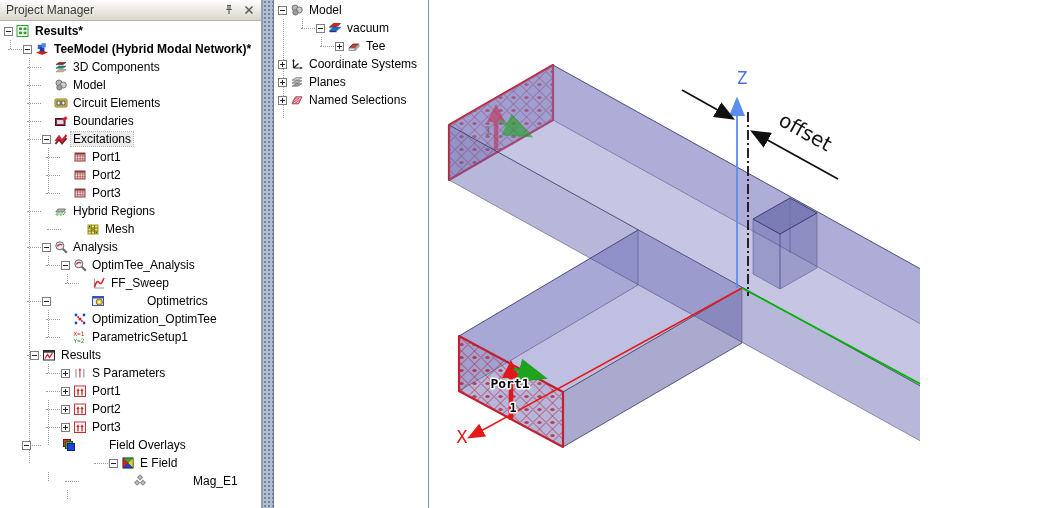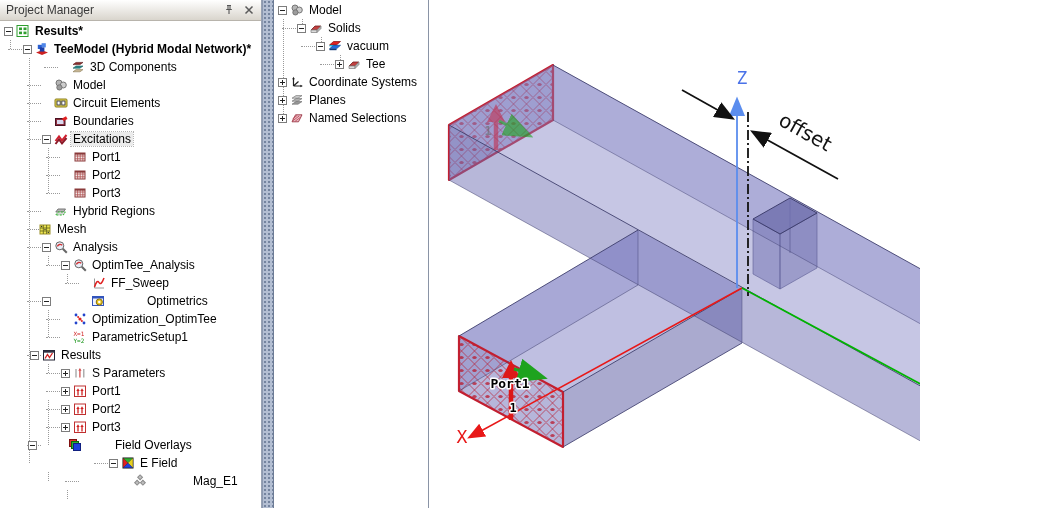--- a/index.html
+++ b/index.html
@@ -73,21 +73,21 @@
           <span class="ticon">
             <svg width="14" height="14" viewBox="0 0 14 14">
               <path d="M1 10.5 L7 13 L13 10.5 L7 8.3 Z" fill="#cc2020"></path>
               <rect x="2.8" y="2.8" width="4.2" height="4.2" fill="#2b5fd0"></rect>
               <rect x="6.6" y="1.2" width="4.2" height="4.2" fill="#4f86e8"></rect>
               <rect x="4.8" y="5.4" width="4.6" height="4.2" fill="#1b3fa8"></rect>
             </svg>
           </span>
           <span class="tlabel">TeeModel (Hybrid Modal Network)*</span>
         </div>
-        <div class="trow" style="padding-left: 42px; margin-left: 17px;">
+        <div class="trow" style="padding-left: 42px;">
           <span class="stub" style="left: 27px; width: 14px; top: 9px;"></span>
           <span class="tspacer"></span>
           <span class="ticon">
             <svg width="14" height="14" viewBox="0 0 14 14">
               <path d="M2 4.6 h7 l3 -2.2 h-7 Z" fill="#8a2b2b" stroke="#5a1515" stroke-width="0.6"></path>
               <path d="M2 8.2 h7 l3 -2.2 h-7 Z" fill="#2b8a8a" stroke="#155a5a" stroke-width="0.6"></path>
               <path d="M2 11.8 h7 l3 -2.2 h-7 Z" fill="#c9b896" stroke="#8a7a55" stroke-width="0.6"></path>
             </svg>
           </span>
           <span class="tlabel">3D Components</span>
@@ -179,21 +179,21 @@
           <span class="stub" style="left: 27px; width: 14px; top: 9px;"></span>
           <span class="tspacer"></span>
           <span class="ticon">
             <svg width="14" height="14" viewBox="0 0 14 14">
               <path d="M4 5 h7.5 l-2.2 3 h-7.5 Z" fill="#b5b5b5" stroke="#777"></path>
               <path d="M1.8 11 l2.2 -3 h7.5 l-2.2 3 Z" fill="#d5d5d5" stroke="#2db52d" stroke-dasharray="2 1.3"></path>
             </svg>
           </span>
           <span class="tlabel">Hybrid Regions</span>
         </div>
-        <div class="trow" style="padding-left: 26px;">
+        <div class="trow" style="padding-left: 54px; margin-left: 20px;">
           <span class="stub" style="left: 27px; width: 14px; top: 9px;"></span>
           <span class="tspacer"></span>
           <span class="ticon">
             <svg width="14" height="14" viewBox="0 0 14 14">
               <rect x="2" y="3" width="10" height="9" fill="#ede64f" stroke="#9a8f2a"></rect>
               <path d="M5.3 3 v9 M8.6 3 v9 M2 6 h10 M2 9 h10" stroke="#6a6a20" stroke-width="0.9"></path>
               <circle cx="3.6" cy="4.5" r="0.7" fill="#333"></circle>
               <circle cx="7" cy="7.5" r="0.7" fill="#333"></circle>
               <circle cx="10.3" cy="10.5" r="0.7" fill="#333"></circle>
             </svg>
@@ -331,21 +331,21 @@
           <span class="ticon">
             <svg width="14" height="14" viewBox="0 0 14 14">
               <rect x="1.5" y="2" width="11" height="10.5" fill="#fff" stroke="#c03030"></rect>
               <path d="M5 11.5 V6.8 M9 11.5 V6.8" stroke="#d02020" stroke-width="1.3"></path>
               <path d="M5 4.2 l-1.7 2.8 h3.4 Z" fill="#d02020"></path>
               <path d="M9 4.2 l-1.7 2.8 h3.4 Z" fill="#d02020"></path>
             </svg>
           </span>
           <span class="tlabel">Port3</span>
         </div>
-        <div class="trow" style="padding-left: 28px; gap: 28px;">
+        <div class="trow" style="padding-left: 22px; gap: 28px;">
           <span class="stub" style="left: 27px; width: 14px; top: 9px;"></span>
           <span class="tbox"></span>
           <span class="ticon">
             <svg width="14" height="14" viewBox="0 0 14 14">
               <rect x="1.5" y="1.5" width="7" height="7" fill="#e23030" stroke="#801010"></rect>
               <rect x="3.5" y="3.5" width="7" height="7" fill="#2fae2f" stroke="#0a6a0a"></rect>
               <rect x="5.5" y="5.5" width="7" height="7" fill="#2040dd" stroke="#102080"></rect>
             </svg>
           </span>
           <span class="tlabel">Field Overlays</span>
@@ -398,32 +398,20 @@
         <div class="trow" style="padding-left: 4px;">
           <span class="tbox"></span>
           <span class="ticon">
             <svg width="14" height="14" viewBox="0 0 14 14">
               <circle cx="5" cy="5" r="3" fill="#b5b5b5" stroke="#767676"></circle>
               <circle cx="9.3" cy="7" r="3" fill="#cdcdcd" stroke="#767676"></circle>
               <circle cx="5.4" cy="9.4" r="2.6" fill="#9c9c9c" stroke="#767676"></circle>
             </svg>
           </span>
           <span class="tlabel">Model</span>
-        </div>
-        <div class="trow" style="padding-left: 23px;">
-          <span class="stub" style="left: 8px; width: 14px; top: 9px;"></span>
-          <span class="tbox"></span>
-          <span class="ticon">
-            <svg width="14" height="14" viewBox="0 0 14 14">
-              <path d="M2 9 h6 l4 -4 h-6 Z" fill="#c14040" stroke="#702020" stroke-width="0.8"></path>
-              <path d="M2 9 h6 v2.5 h-6 Z" fill="#dcdcdc" stroke="#888" stroke-width="0.8"></path>
-              <path d="M8 9 l4 -4 v2.5 l-4 4 Z" fill="#b0b0b0" stroke="#888" stroke-width="0.8"></path>
-            </svg>
-          </span>
-          <span class="tlabel">Solids</span>
         </div>
         <div class="trow" style="padding-left: 42px;">
           <span class="stub" style="left: 27px; width: 14px; top: 9px;"></span>
           <span class="tbox"></span>
           <span class="ticon">
             <svg width="14" height="14" viewBox="0 0 14 14">
               <path d="M1.5 6 h7 l4 -3.5 h-7 Z" fill="#e02020" stroke="#801010" stroke-width="0.7"></path>
               <path d="M1.5 6 h7 v1.4 h-7 Z" fill="#20b8d8"></path>
               <path d="M1.5 9.8 h7 l4 -3.5 h-7 Z" fill="#1f6ae0" stroke="#104a90" stroke-width="0.7"></path>
               <path d="M1.5 9.8 h7 v1.4 h-7 Z" fill="#123a78"></path>

